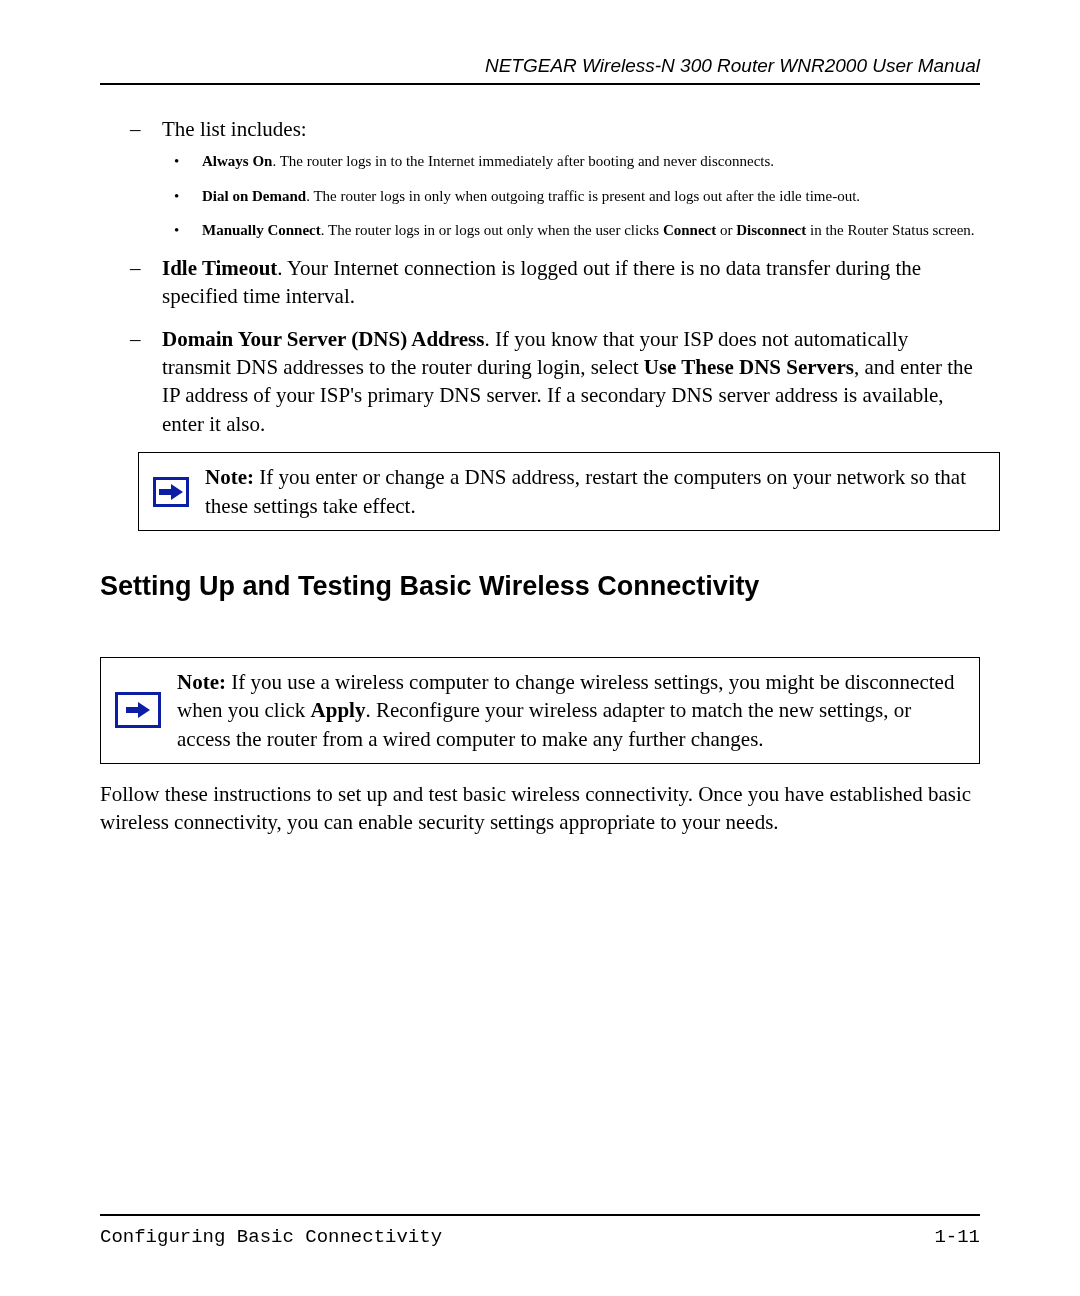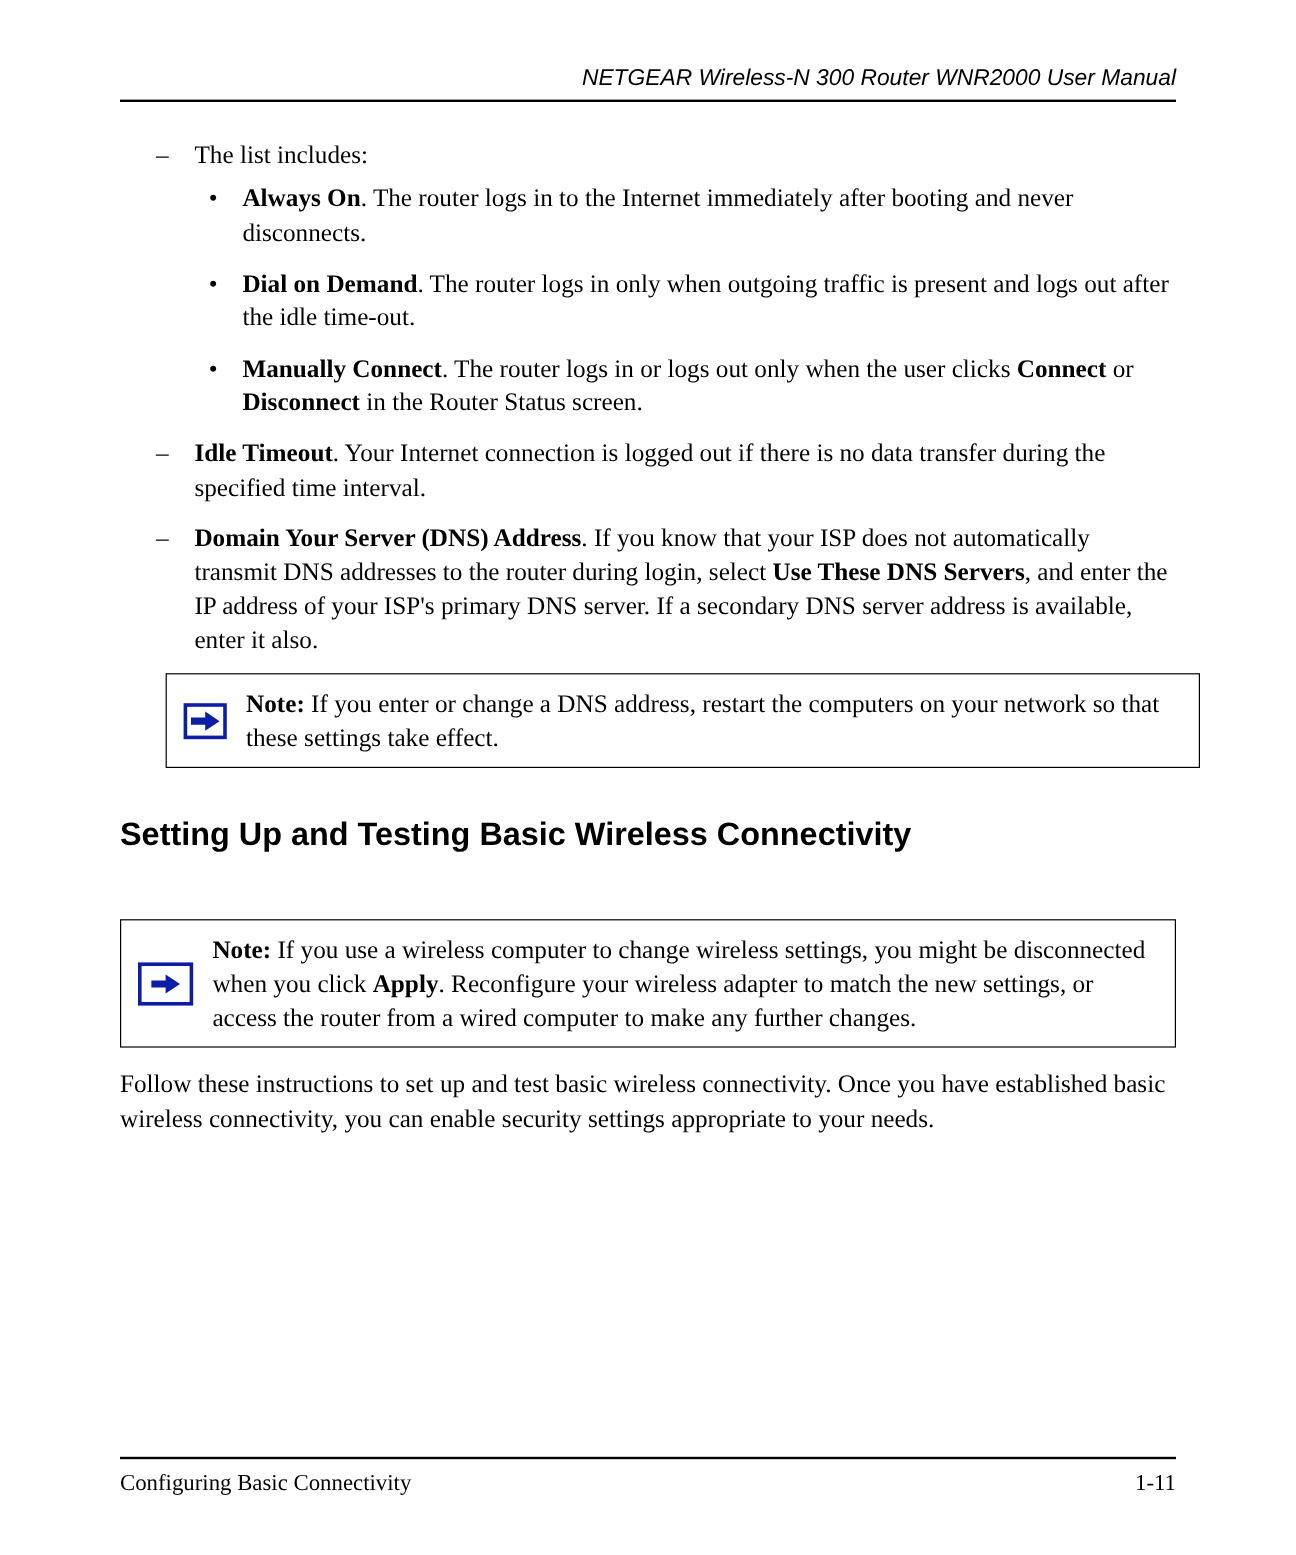--- a/index.html
+++ b/index.html
@@ -53,21 +53,21 @@
     padding-left: 32px;
   }
   .bullet-list {
     margin: 8px 0 0 0;
     padding: 0;
     list-style: none;
   }
   .bullet-list > li {
     position: relative;
     padding-left: 40px;
-    font-size: 21px;
+    font-size: 15px;
     line-height: 1.35;
     margin-bottom: 14px;
   }
   .bullet-list > li::before {
     content: "•";
     position: absolute;
     left: 12px;
     top: 0;
   }
   .note-box {
@@ -125,21 +125,21 @@
     bottom: 48px;
   }
   .footer-rule {
     border: none;
     border-top: 2px solid #000;
     margin: 0 0 10px 0;
   }
   .footer-line {
     display: flex;
     justify-content: space-between;
-    font-family: Liberation Serif, serif;
+    font-family: Liberation Mono, monospace;
     font-size: 19px;
   }
   .footer-version {
     text-align: center;
     font-family: Arial, Helvetica, sans-serif;
     font-style: italic;
     font-size: 19px;
     margin-top: 10px;
   }
   b { font-weight: bold; }

